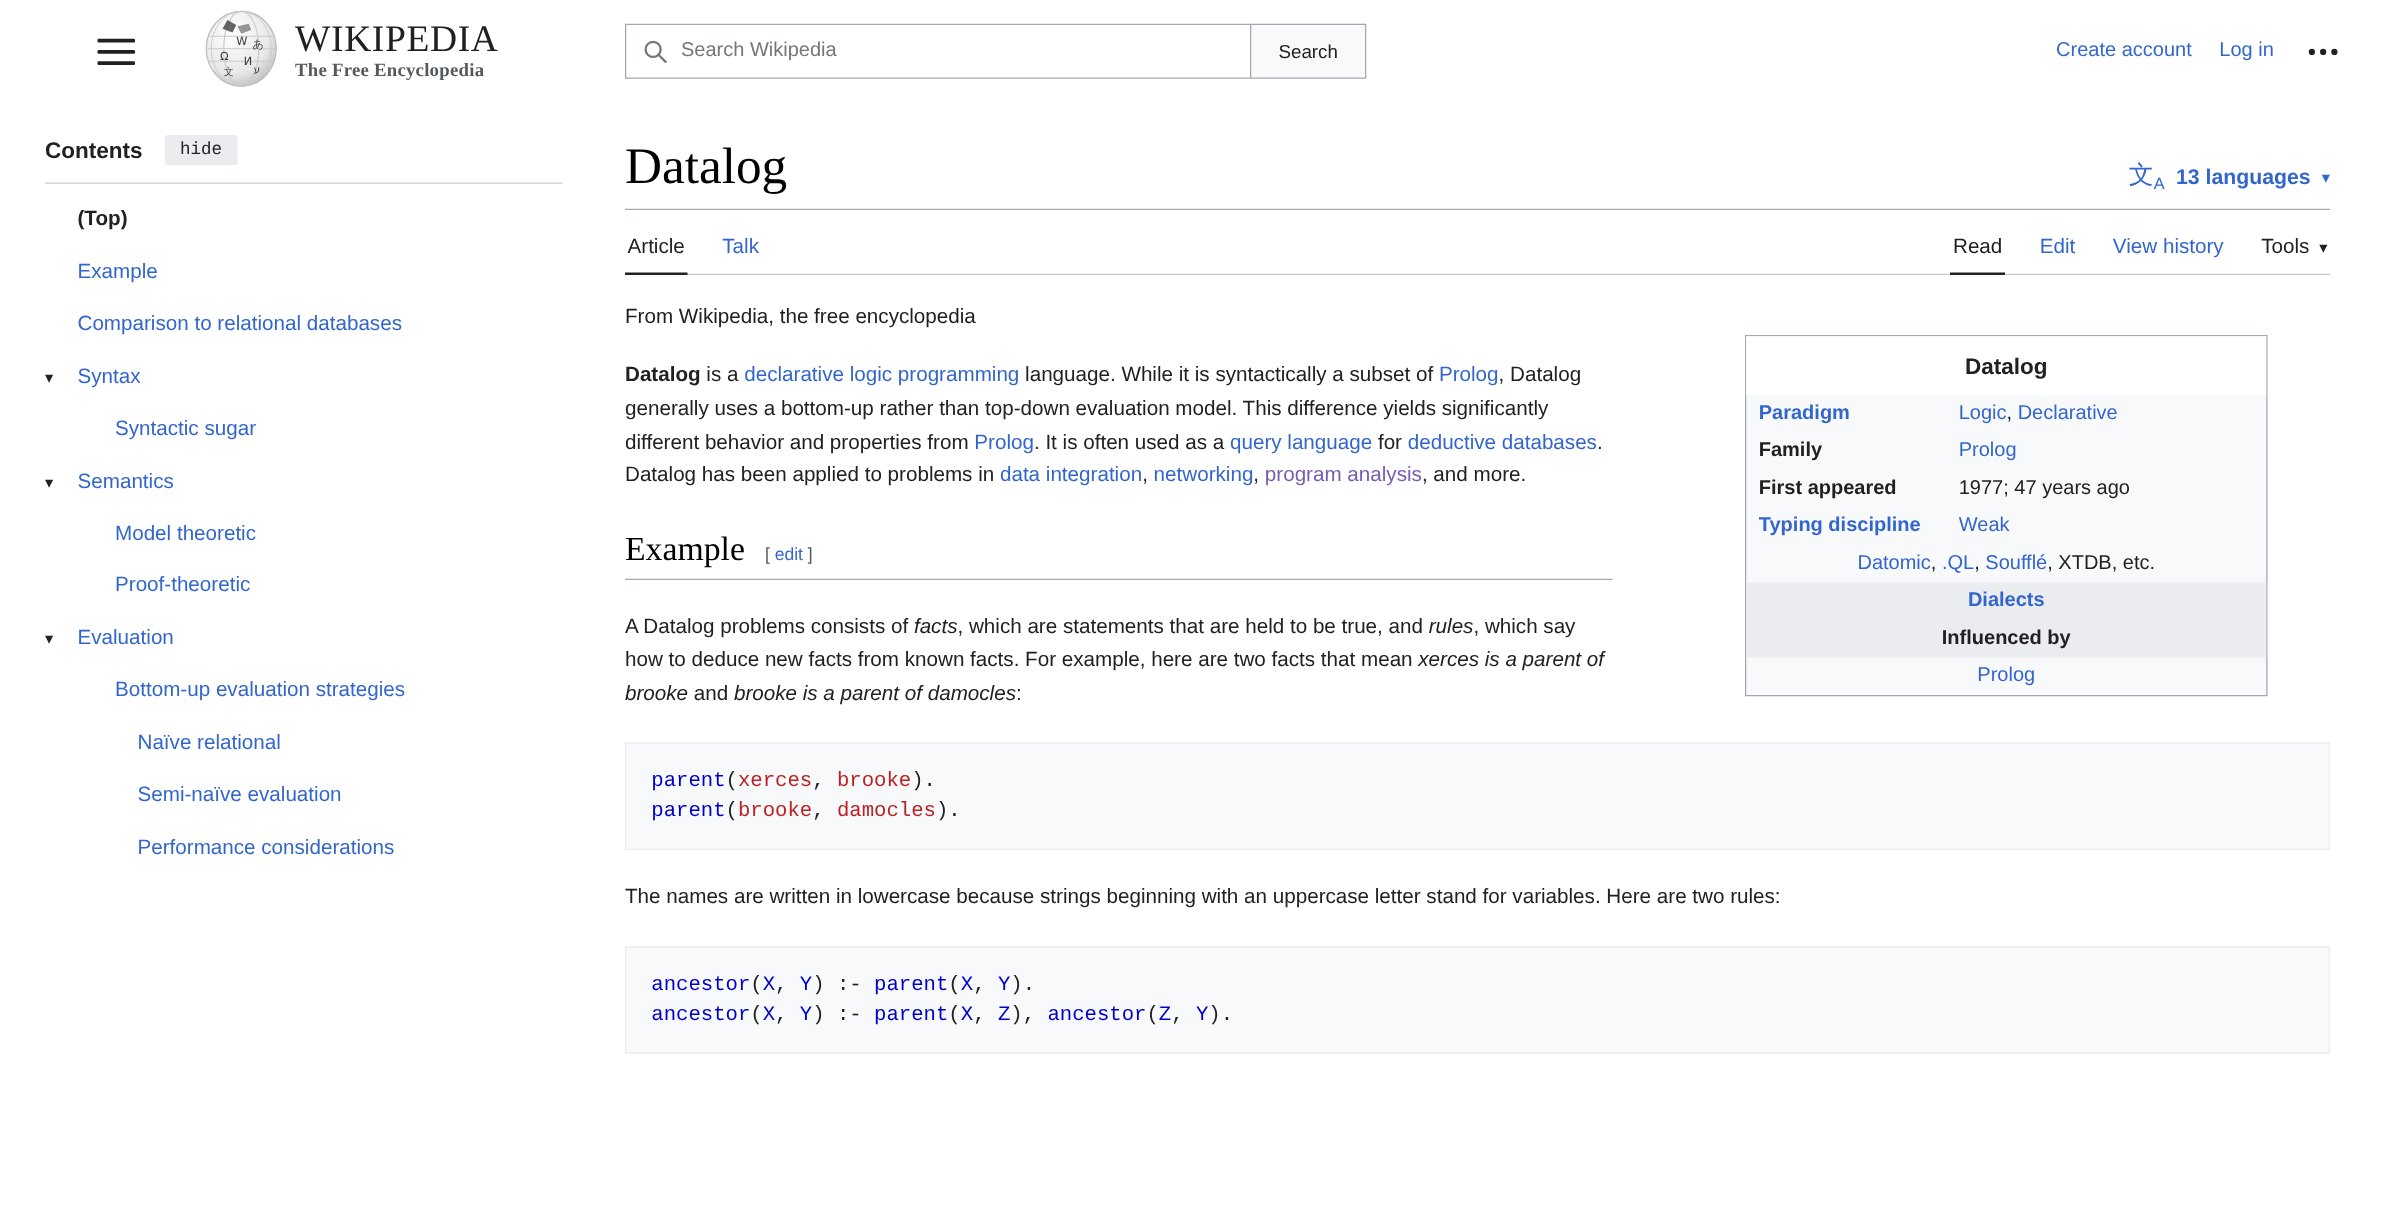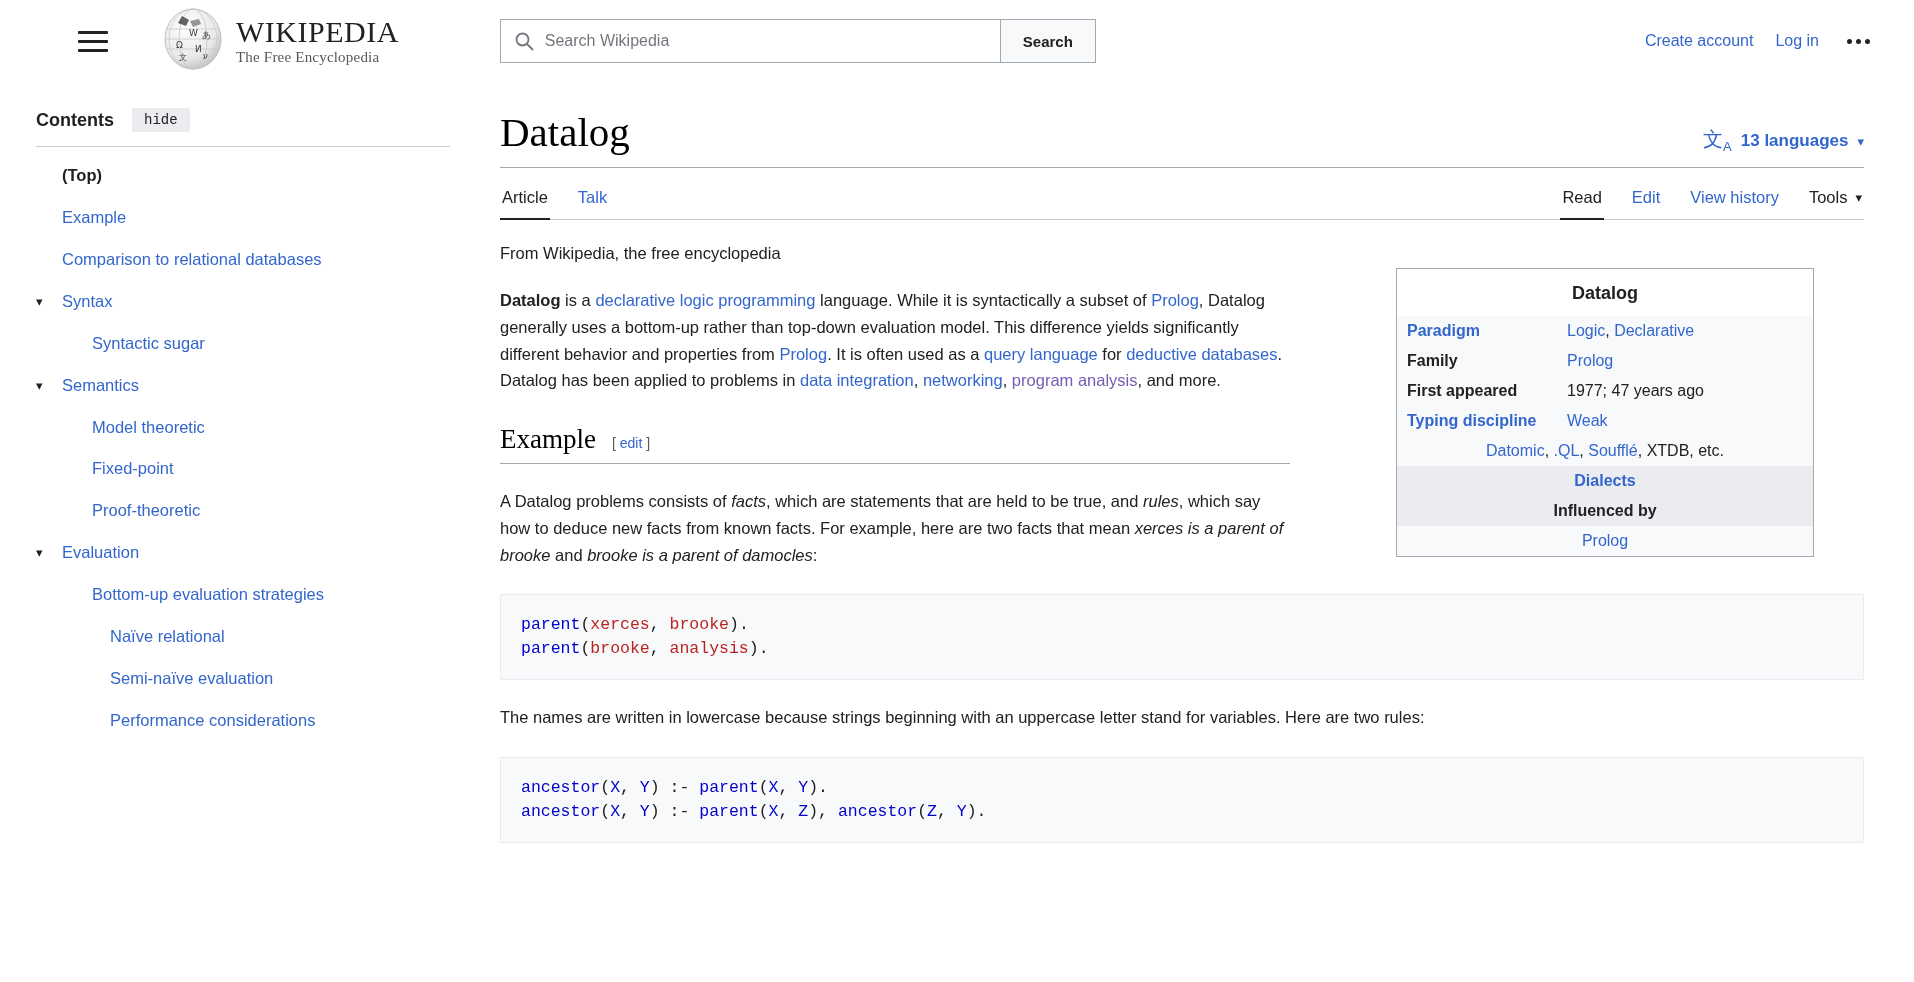--- a/index.html
+++ b/index.html
@@ -55,20 +55,21 @@
     font-size: 30px;
     letter-spacing: .5px;
     color: #202122;
   }
   .wordmark .wtag {
     font-family: "Liberation Serif", serif;
     font-size: 15px;
     color: #54595d;
     margin-top: 3px;
     letter-spacing: .2px;
+    font-weight: bold;
   }
 
   .search-wrap {
     display: flex;
     margin-left: 101px;
     height: 44px;
   }
   .search-box {
     position: relative;
     width: 500px;
@@ -94,21 +95,21 @@
     background: transparent;
   }
   .search-box input::placeholder { color: #72777d; }
   .search-btn {
     height: 44px;
     padding: 0 22px;
     background: #f8f9fa;
     border: 1px solid #a2a9b1;
     font-family: "Liberation Sans", sans-serif;
     font-size: 15px;
-    font-weight: bold;
+    font-weight: normal;
     color: #202122;
     cursor: pointer;
   }
   .header-right {
     margin-left: auto;
     display: flex;
     align-items: center;
     gap: 22px;
     padding-right: 8px;
   }
@@ -422,24 +423,20 @@
           <span class="chev blank">▾</span>
           <span class="lbl">Syntactic sugar</span>
         </div>
         <div class="toc-row lvl1">
           <span class="chev">▾</span>
           <span class="lbl">Semantics</span>
         </div>
         <div class="toc-row lvl2">
           <span class="chev blank">▾</span>
           <span class="lbl">Model theoretic</span>
-        </div>
-        <div class="toc-row lvl2">
-          <span class="chev blank">▾</span>
-          <span class="lbl">Fixed-point</span>
         </div>
         <div class="toc-row lvl2">
           <span class="chev blank">▾</span>
           <span class="lbl">Proof-theoretic</span>
         </div>
         <div class="toc-row lvl1">
           <span class="chev">▾</span>
           <span class="lbl">Evaluation</span>
         </div>
         <div class="toc-row lvl2">
@@ -541,21 +538,21 @@
       <h2 class="section">
         <span>Example</span>
         <span class="editlink"><span>[ </span><a>edit</a><span> ]</span></span>
       </h2>
 
       <p class="para">
         <span>A Datalog problems consists of </span><i>facts</i><span>, which are statements that are held to be true, and </span><i>rules</i><span>, which say how to deduce new facts from known facts. For example, here are two facts that mean </span><i>xerces is a parent of brooke</i><span> and </span><i>brooke is a parent of damocles</i><span>:</span>
       </p>
 
       <pre class="code"><span class="c-fn">parent</span><span class="c-op">(</span><span class="c-atom">xerces</span><span class="c-op">, </span><span class="c-atom">brooke</span><span class="c-op">).</span>
-<span class="c-fn">parent</span><span class="c-op">(</span><span class="c-atom">brooke</span><span class="c-op">, </span><span class="c-atom">analysis</span><span class="c-op">).</span></pre>
+<span class="c-fn">parent</span><span class="c-op">(</span><span class="c-atom">brooke</span><span class="c-op">, </span><span class="c-atom">damocles</span><span class="c-op">).</span></pre>
 
       <p class="para wide">The names are written in lowercase because strings beginning with an uppercase letter stand for variables. Here are two rules:</p>
 
       <pre class="code"><span class="c-fn">ancestor</span><span class="c-op">(</span><span class="c-var">X</span><span class="c-op">, </span><span class="c-var">Y</span><span class="c-op">) :- </span><span class="c-fn">parent</span><span class="c-op">(</span><span class="c-var">X</span><span class="c-op">, </span><span class="c-var">Y</span><span class="c-op">).</span>
 <span class="c-fn">ancestor</span><span class="c-op">(</span><span class="c-var">X</span><span class="c-op">, </span><span class="c-var">Y</span><span class="c-op">) :- </span><span class="c-fn">parent</span><span class="c-op">(</span><span class="c-var">X</span><span class="c-op">, </span><span class="c-var">Z</span><span class="c-op">), </span><span class="c-fn">ancestor</span><span class="c-op">(</span><span class="c-var">Z</span><span class="c-op">, </span><span class="c-var">Y</span><span class="c-op">).</span></pre>
 
     </div>
   </main>
 </div>
 

